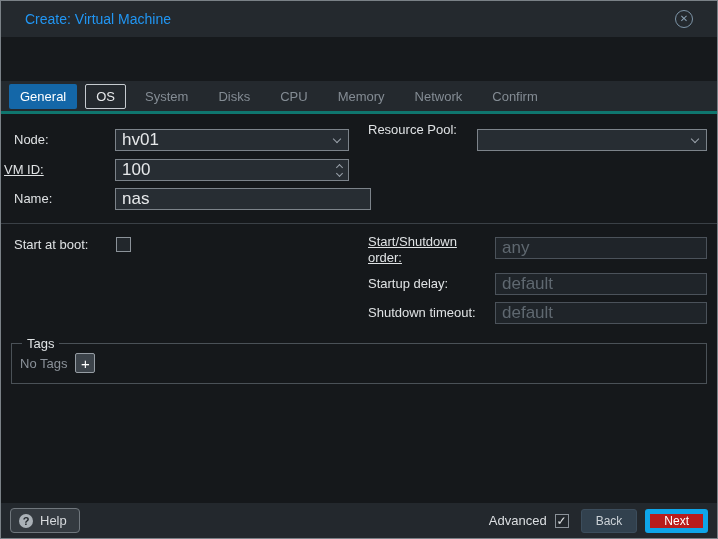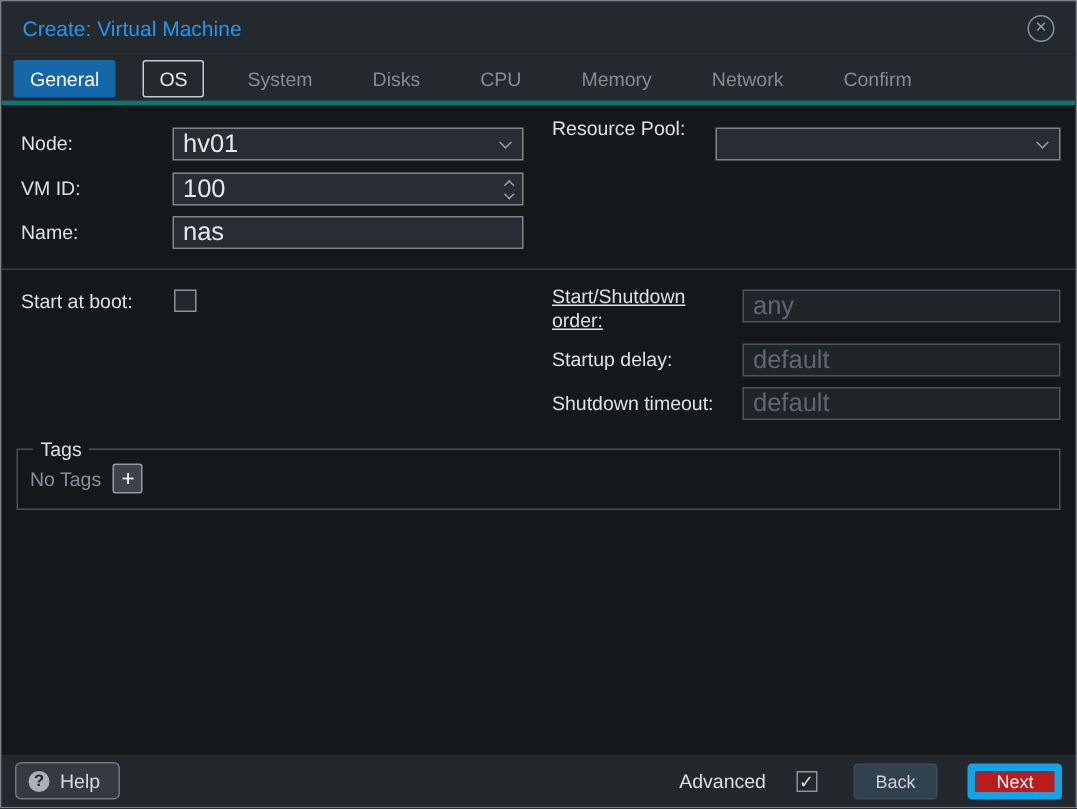--- a/index.html
+++ b/index.html
@@ -7,34 +7,34 @@
 
   .window {
     position:relative; width:718px; height:539px;
     background:#16191c; border:1px solid #7a8187;
     display:flex; flex-direction:column; overflow:hidden;
   }
 
   
   .titlebar {
     height:36px; background:#24292e; flex:0 0 36px;
-    display:flex; align-items:center; padding:0 14px;
+    display:flex; align-items:center; padding:0 24px;
   }
   .title { color:#2196f3; font-size:14px; }
   .close-btn {
     margin-left:auto; width:18px; height:18px; border-radius:50%;
     border:1px solid #7e95a8; color:#8aa0b2; cursor:pointer;
     display:flex; align-items:center; justify-content:center;
   }
   .close-x { font-size:10px; line-height:1; }
 
   
   .tabbar {
     height:30px; flex:0 0 30px; background:#24292e;
-    display:flex; align-items:center; padding:0 8px; gap:18px;
+    display:flex; align-items:center; padding:0 8px; gap:8px;margin-top:44px;
   }
   .tab { font-size:13px; padding:5px 11px; color:#848c94; cursor:pointer; border-radius:2px; white-space:nowrap; }
   .tab.active { background:#1467a8; color:#ffffff; }
   .tab.os { color:#e8eaec; border:1px solid #c6cbd0; padding:4px 10px; }
 
   
   .panel {
     position:relative; flex:1; background:#15181b;
     border-top:3px solid #0f766e;
   }
@@ -92,21 +92,21 @@
   }
   .help-btn {
     display:flex; align-items:center; gap:7px; background:#343a40;
     border:1px solid #70777d; border-radius:4px; height:25px; padding:0 12px 0 8px;
     color:#d8dbde; font-size:13px; cursor:pointer; font-family:"Liberation Sans", sans-serif;
   }
   .help-ico {
     width:14px; height:14px; border-radius:50%; background:#aab1b7; color:#23282d;
     font-size:11px; font-weight:bold; display:flex; align-items:center; justify-content:center;
   }
-  .footer-right { margin-left:auto; display:flex; align-items:center; gap:20px; }
+  .footer-right { margin-left:auto; display:flex; align-items:center; gap:8px; }
   .adv-label { color:#dcdfe2; font-size:13px; }
   .footer-right .checkbox { width:14px; height:14px; margin-right:4px; }
   .btn {
     height:24px; min-width:56px; border-radius:3px; font-size:12px; cursor:pointer;
     font-family:"Liberation Sans", sans-serif; padding:0 14px;
   }
   .btn.back { background:#32414e; border:1px solid #3c4d5c; color:#ccd2d7; }
   .btn.next { background:#b91c1c; border:5px solid #0ea5e9; color:#ffffff; }
 </style>
 </head>
@@ -133,31 +133,31 @@
   </div>
 
   <div class="panel">
 
     <span class="lbl" style="left:13px; top:15px;">Node:</span>
     <div class="field" style="left:114px; top:15px; width:234px;">
       <input value="hv01" style="">
       <span class="chev"></span>
     </div>
 
-    <span class="lbl" style="left:13px; top:45px;">VM ID:</span>
+    <span class="lbl" style="left:3px; top:45px;text-decoration:underline;">VM ID:</span>
     <div class="field" style="left:114px; top:45px; width:234px;">
       <input value="100" style="">
       <span class="spinner">
         <span class="spin-chev spin-up"></span>
         <span class="spin-chev spin-down"></span>
       </span>
     </div>
 
     <span class="lbl" style="left:13px; top:74px;">Name:</span>
-    <div class="field" style="left:114px; top:74px; width:234px;">
+    <div class="field" style="left:114px; top:74px; width:256px;">
       <input value="nas" style="">
     </div>
 
     <span class="lbl" style="left:367px; top:5px;">Resource Pool:</span>
     <div class="field" style="left:476px; top:15px; width:230px;">
       <input value="" style="">
       <span class="chev"></span>
     </div>
 
     <div class="divider" style="top:109px;"></div>

